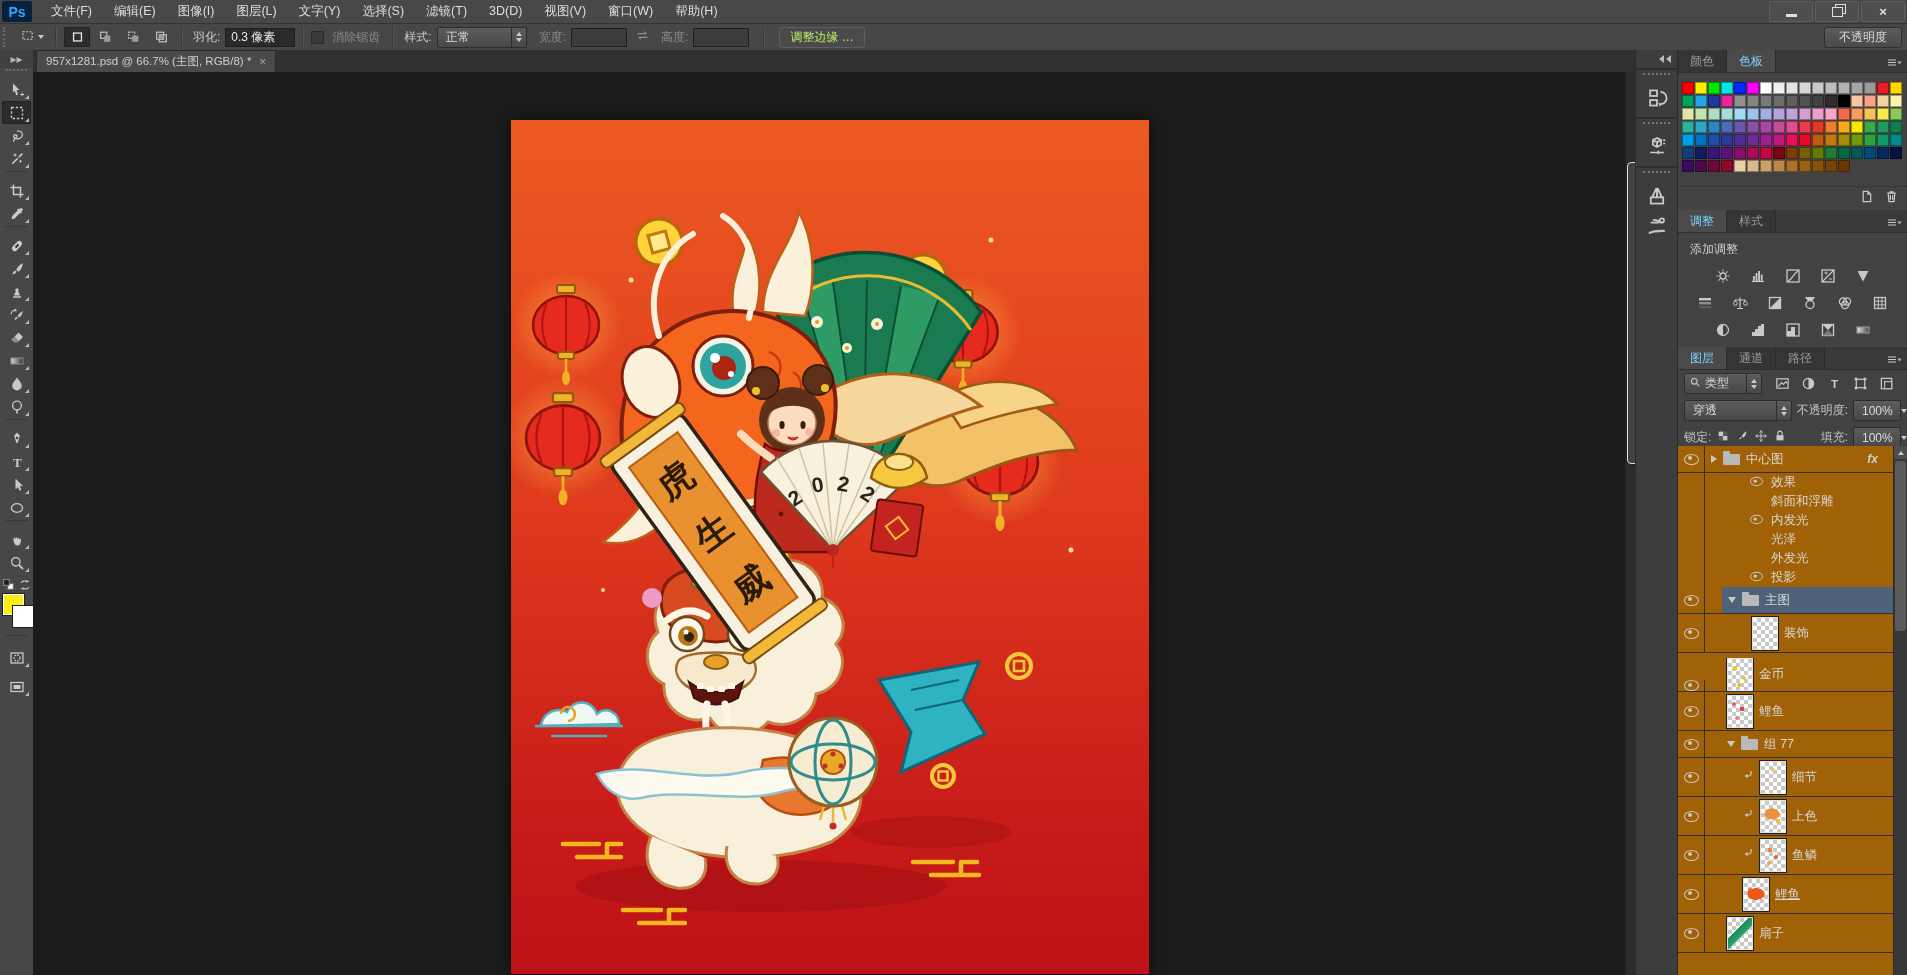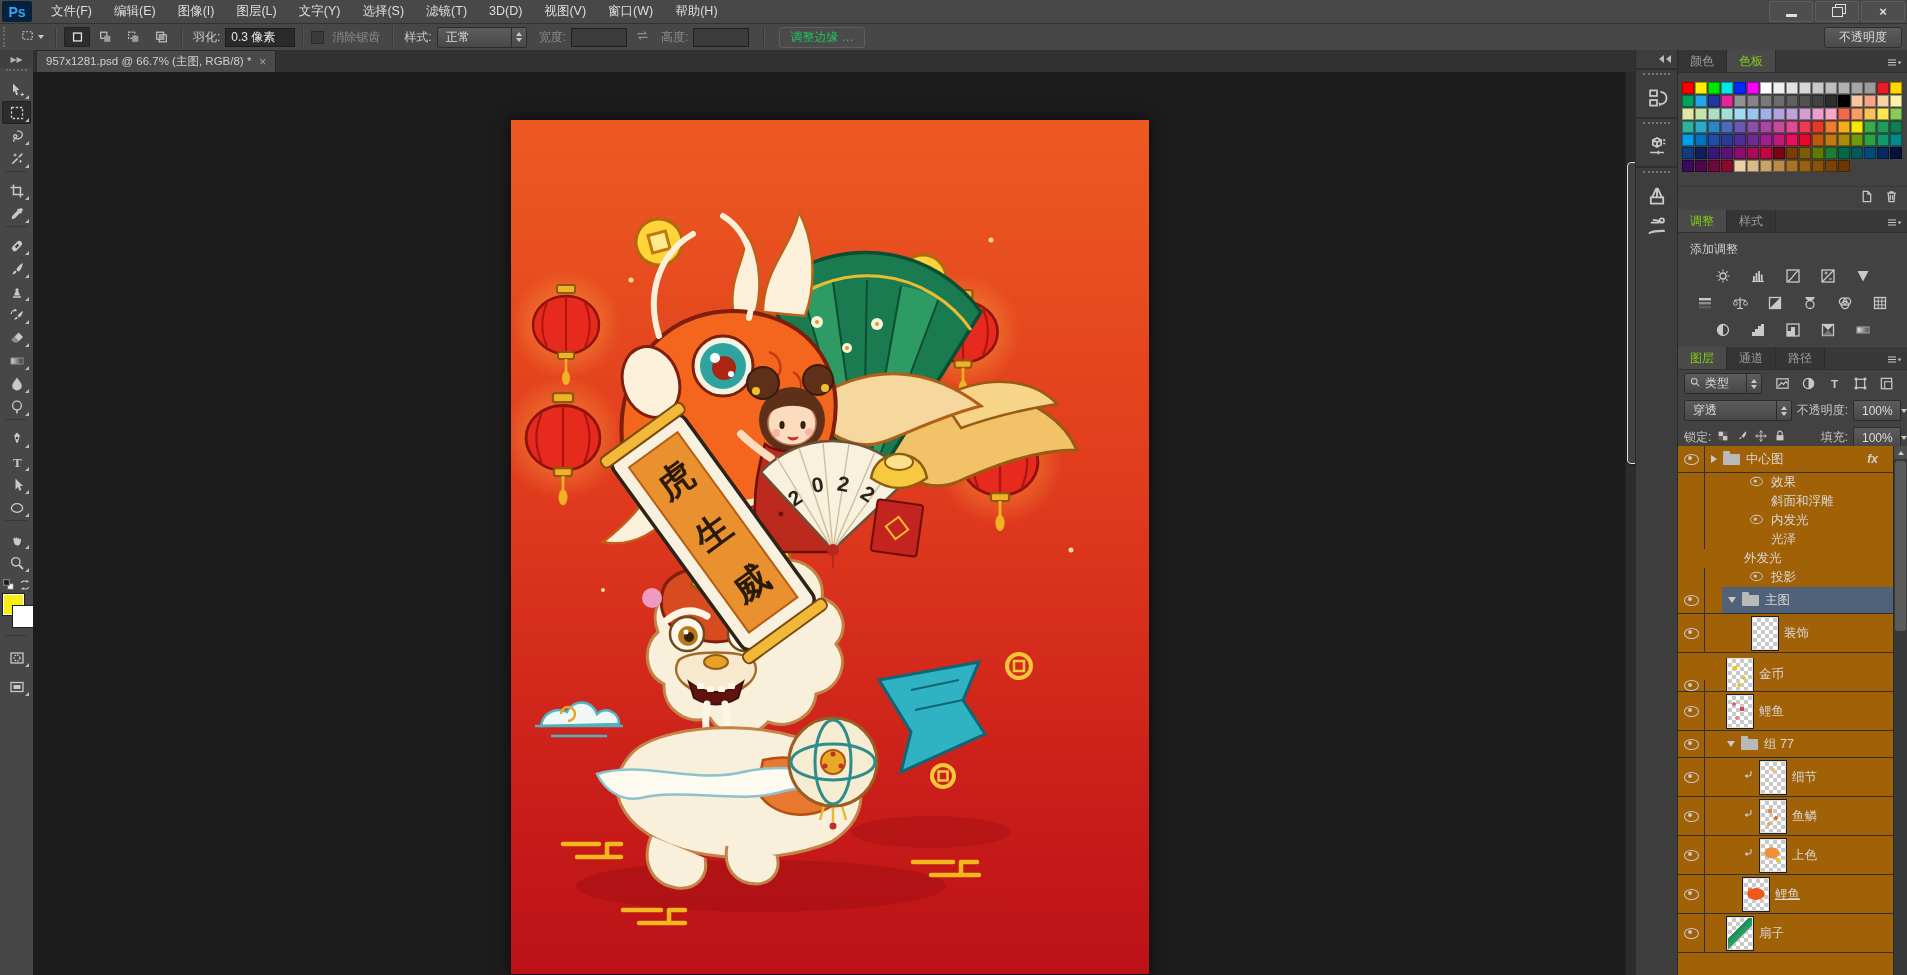--- a/index.html
+++ b/index.html
@@ -36,21 +36,21 @@
           padding:0 5px;display:flex;align-items:center;}
   .oinput.small{width:44px;background:#3b3b3b;}
   .odrop{height:19px;background:linear-gradient(#5c5c5c,#484848);border:1px solid #2c2c2c;border-radius:2px;
          display:flex;align-items:center;}
   .odrop .txt{padding:0 8px;color:#dcdcdc;}
   .spinner{width:14px;height:100%;border-left:1px solid #2c2c2c;display:flex;flex-direction:column;
            align-items:center;justify-content:center;gap:2px;}
   .tri-up{width:0;height:0;border-left:3px solid transparent;border-right:3px solid transparent;border-bottom:4px solid #c9c9c9;}
   .tri-dn{width:0;height:0;border-left:3px solid transparent;border-right:3px solid transparent;border-top:4px solid #c9c9c9;}
   .checkbox{width:11px;height:11px;background:#3a3a3a;border:1px solid #2a2a2a;margin-right:5px;}
-  .obtn{height:19px;padding:0 10px;border:1px solid #5e5e5e;border-radius:3px;color:#22c55e;
+  .obtn{height:19px;padding:0 10px;border:1px solid #5e5e5e;border-radius:3px;color:#bef264;
         display:flex;align-items:center;background:#4a4a4a;white-space:nowrap;}
   #workspacebtn{position:absolute;right:5px;top:3px;height:19px;padding:0 14px;
         background:linear-gradient(#5c5c5c,#4a4a4a);border:1px solid #2e2e2e;border-radius:3px;
         color:#d8d8d8;display:flex;align-items:center;}
   
   #tools{position:absolute;left:0;top:50px;bottom:0;width:33px;background:#474747;border-right:1px solid #2e2e2e;}
   #tools .thead{height:18px;display:flex;align-items:center;justify-content:center;color:#b5b5b5;background:#404040;}
   #tools .tgrip{height:6px;margin:1px 6px;border-top:2px dotted #6a6a6a;}
   .tbtn{width:29px;height:23px;margin:0 auto;display:flex;align-items:center;justify-content:center;
         position:relative;border-radius:2px;}
@@ -85,21 +85,21 @@
   #dockstrip .dhead{height:18px;display:flex;align-items:center;justify-content:flex-end;padding-right:6px;color:#b9b9b9;}
   .dgroup{border-top:2px solid #2e2e2e;padding:2px 0 4px;}
   .dgrip{height:5px;margin:1px 7px 3px;border-top:2px dotted #777;}
   .dbtn{width:41px;height:30px;display:flex;align-items:center;justify-content:center;}
   .larr{display:inline-block;width:0;height:0;border-top:4px solid transparent;border-bottom:4px solid transparent;border-right:5px solid #b9b9b9;margin-left:2px;}
   
   #panels{position:absolute;right:0;top:50px;bottom:0;width:229px;background:#444;}
   .panel{position:absolute;left:0;right:0;background:#424242;}
   .ptabs{height:22px;background:#393939;display:flex;align-items:stretch;border-bottom:1px solid #2f2f2f;position:relative;}
   .ptab{padding:0 12px;display:flex;align-items:center;color:#9b9b9b;background:#353535;border-right:1px solid #2c2c2c;}
-  .ptab.active{background:#4a4a4a;color:#84cc16;}
+  .ptab.active{background:#4a4a4a;color:#7dd3fc;}
   .pmenu{position:absolute;right:4px;top:4px;}
   
   #swgrid{padding:9px 4px 0 4px;display:grid;grid-template-columns:repeat(17,12px);grid-auto-rows:12px;gap:1px;}
   .sw{width:12px;height:12px;box-shadow:inset 0 0 0 1px rgba(0,0,0,.35);}
   .swfoot{position:absolute;bottom:0;left:0;right:0;height:21px;border-top:1px solid #383838;
           display:flex;align-items:center;justify-content:flex-end;gap:10px;padding-right:8px;}
   
   .addlbl{padding:8px 0 4px 12px;color:#cfcfcf;}
   .arow{display:flex;justify-content:center;gap:9px;padding:3px 0;}
   .abtn{width:26px;height:21px;display:flex;align-items:center;justify-content:center;}
@@ -1114,21 +1114,21 @@
               <span class="lname">内发光</span>
             </div>
           </div>
           <div class="lrow" style="height: 19px;">
             <div class="eyecell"></div>
             <div class="lcontent" style="padding-left: 44px;">
               <span style="width: 16px; display: inline-block;"></span>
               <span class="lname">光泽</span>
             </div>
           </div>
-          <div class="lrow" style="height: 19px; flex-direction: column;">
+          <div class="lrow" style="height: 19px;">
             <div class="eyecell"></div>
             <div class="lcontent" style="padding-left: 44px;">
               <span style="width: 16px; display: inline-block;"></span>
               <span class="lname">外发光</span>
             </div>
           </div>
           <div class="lrow" style="height: 19px;">
             <div class="eyecell"></div>
             <div class="lcontent" style="padding-left: 44px;">
               <span style="width: 16px; display: inline-block;"><span class="eye sm"></span></span>
@@ -1197,35 +1197,35 @@
           </div>
           <div class="lrow bline" style="height: 38px;">
             <div class="eyecell">
               <span class="eye"></span>
             </div>
             <div class="lcontent" style="padding-left: 38px;">
               <span><svg width="11" height="11" viewBox="0 0 11 11" fill="none" stroke="#c9c9c9" stroke-width="1.2">
                   <path d="M8 1 v3 a2 2 0 0 1 -2 2 H4"></path>
                   <path fill="#c9c9c9" stroke="none" d="M4.5 3.8 v4.4 L1.6 6 Z"></path>
                 </svg></span>
-              <span class="thumb th-scales"></span>
-              <span class="lname">鱼鳞</span>
+              <span class="thumb th-paint"></span>
+              <span class="lname">上色</span>
             </div>
           </div>
           <div class="lrow bline" style="height: 38px;">
             <div class="eyecell">
               <span class="eye"></span>
             </div>
             <div class="lcontent" style="padding-left: 38px;">
               <span><svg width="11" height="11" viewBox="0 0 11 11" fill="none" stroke="#c9c9c9" stroke-width="1.2">
                   <path d="M8 1 v3 a2 2 0 0 1 -2 2 H4"></path>
                   <path fill="#c9c9c9" stroke="none" d="M4.5 3.8 v4.4 L1.6 6 Z"></path>
                 </svg></span>
-              <span class="thumb th-paint"></span>
-              <span class="lname">上色</span>
+              <span class="thumb th-scales"></span>
+              <span class="lname">鱼鳞</span>
             </div>
           </div>
           <div class="lrow bline" style="height: 38px;">
             <div class="eyecell">
               <span class="eye"></span>
             </div>
             <div class="lcontent" style="padding-left: 38px;">
               <span class="thumb th-fish"></span>
               <span class="lname und">鲤鱼</span>
             </div>

